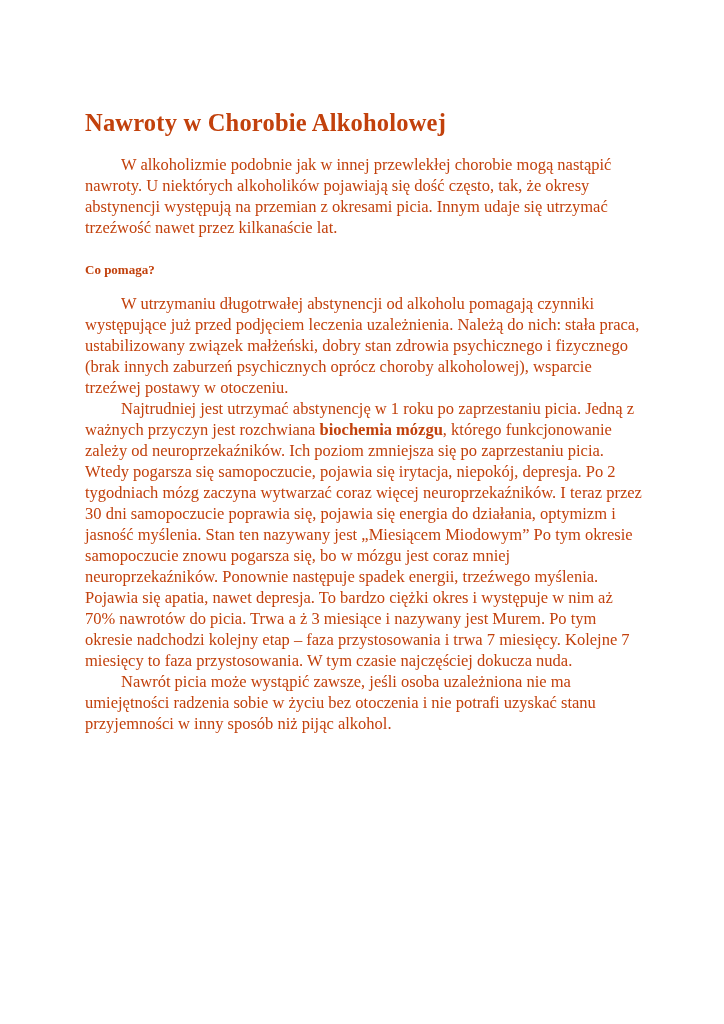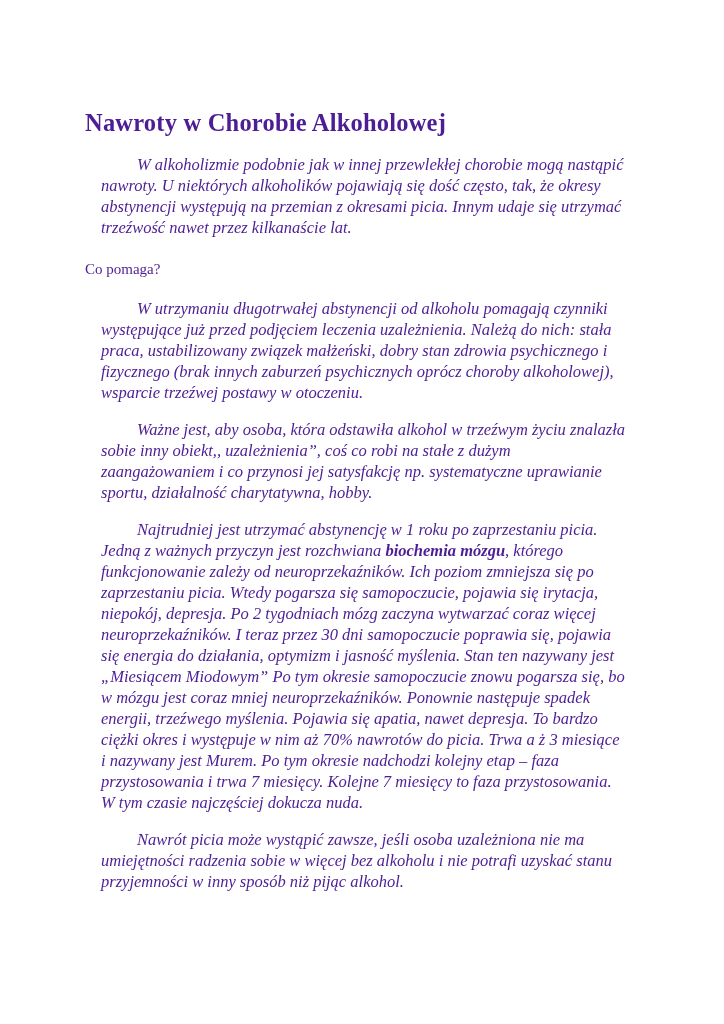--- a/index.html
+++ b/index.html
@@ -12,42 +12,41 @@
     width: 724px;
     height: 1024px;
     background: #ffffff;
     overflow: hidden;
   }
   .content {
     position: absolute;
     left: 85px;
     top: 108px;
     width: 558px;
-    color: #4c1d95;
+    color: #c2410c;
     font-family: "Liberation Serif", "DejaVu Serif", serif;
     font-size: 16.5px;
     line-height: 21px;
     text-align: left;
   }
   h1.doc-title {
     font-size: 24.5px;
     line-height: 30px;
     font-weight: bold;
     margin: 0 0 16px 0;
     letter-spacing: 0.2px;
   }
   h2.section-heading {
-    font-size: 15px;
+    font-size: 13px;
     line-height: 25px;
-    font-weight: normal;
+    font-weight: bold;
     margin: 19px 0 11px 0;
   }
   p {
-    margin: 16px;
-    font-style: italic;
+    margin: 0;
   }
   p.indent {
     text-indent: 36px;
   }
   b.inline-bold {
     font-weight: bold;
   }
 </style>
 </head>
 <body>
@@ -57,21 +56,20 @@
 
     <h1 class="doc-title">Nawroty w Chorobie Alkoholowej</h1>
 
     <p class="indent">W alkoholizmie podobnie jak w innej przewlekłej chorobie  mogą nastąpić nawroty. U niektórych alkoholików pojawiają się dość często, tak, że okresy abstynencji występują na przemian z okresami picia.  Innym udaje się utrzymać trzeźwość nawet przez kilkanaście lat.</p>
 
     <h2 class="section-heading">Co pomaga?</h2>
 
     <p class="indent">W utrzymaniu długotrwałej abstynencji od alkoholu  pomagają czynniki występujące już przed podjęciem leczenia uzależnienia. Należą do nich: stała praca, ustabilizowany związek małżeński, dobry stan zdrowia psychicznego i fizycznego (brak innych zaburzeń psychicznych oprócz choroby alkoholowej), wsparcie trzeźwej postawy w otoczeniu.</p>
 
 
-    <p class="indent">Ważne jest, aby osoba, która odstawiła alkohol w trzeźwym życiu znalazła sobie inny obiekt,, uzależnienia”, coś co robi na stałe z dużym zaangażowaniem i co przynosi jej satysfakcję np. systematyczne uprawianie sportu, działalność charytatywna, hobby.</p>
 
 
     <p class="indent"><span>Najtrudniej jest utrzymać abstynencję w 1 roku po zaprzestaniu picia. Jedną z ważnych przyczyn jest rozchwiana  </span><b class="inline-bold">biochemia mózgu</b><span>, którego funkcjonowanie zależy od neuroprzekaźników. Ich poziom zmniejsza się po zaprzestaniu picia. Wtedy pogarsza się samopoczucie, pojawia się irytacja, niepokój, depresja. Po 2 tygodniach mózg zaczyna wytwarzać coraz więcej neuroprzekaźników. I teraz przez 30 dni samopoczucie poprawia się, pojawia się energia do działania, optymizm i jasność myślenia.  Stan ten nazywany jest „Miesiącem Miodowym” Po tym okresie  samopoczucie znowu pogarsza się, bo w mózgu jest coraz mniej neuroprzekaźników. Ponownie następuje spadek energii, trzeźwego myślenia. Pojawia się apatia, nawet depresja. To bardzo ciężki okres i występuje w nim aż 70% nawrotów do picia. Trwa  a ż 3 miesiące i nazywany jest Murem. Po tym okresie nadchodzi kolejny etap – faza przystosowania  i trwa 7 miesięcy.  Kolejne 7 miesięcy to faza przystosowania. W tym czasie najczęściej dokucza nuda.</span></p>
 
-    <p class="indent">Nawrót picia może wystąpić zawsze, jeśli osoba uzależniona nie ma umiejętności radzenia sobie w więcej bez alkoholu i nie potrafi uzyskać stanu przyjemności w inny sposób niż pijąc alkohol.</p>
+    <p class="indent">Nawrót picia może wystąpić zawsze, jeśli osoba uzależniona nie ma umiejętności radzenia sobie w życiu bez otoczenia i nie potrafi uzyskać stanu przyjemności w inny sposób niż pijąc alkohol.</p>
 
   </div>
 </div>
 
 </body></html>

